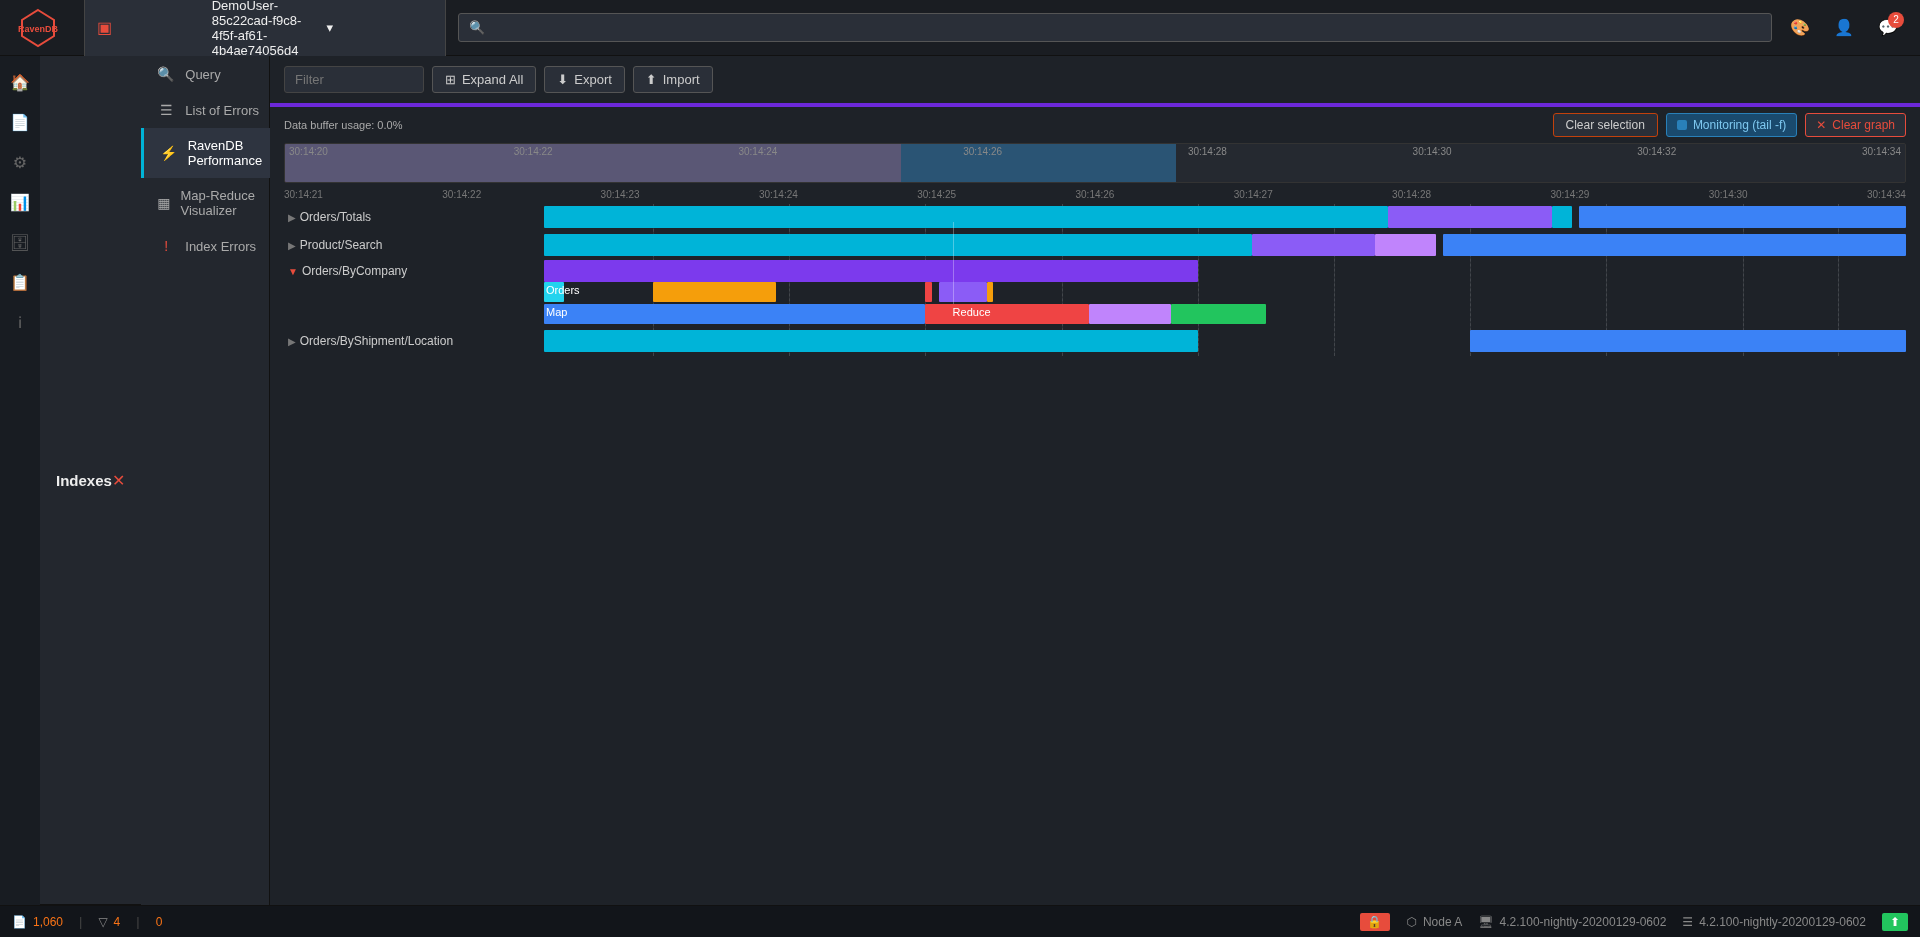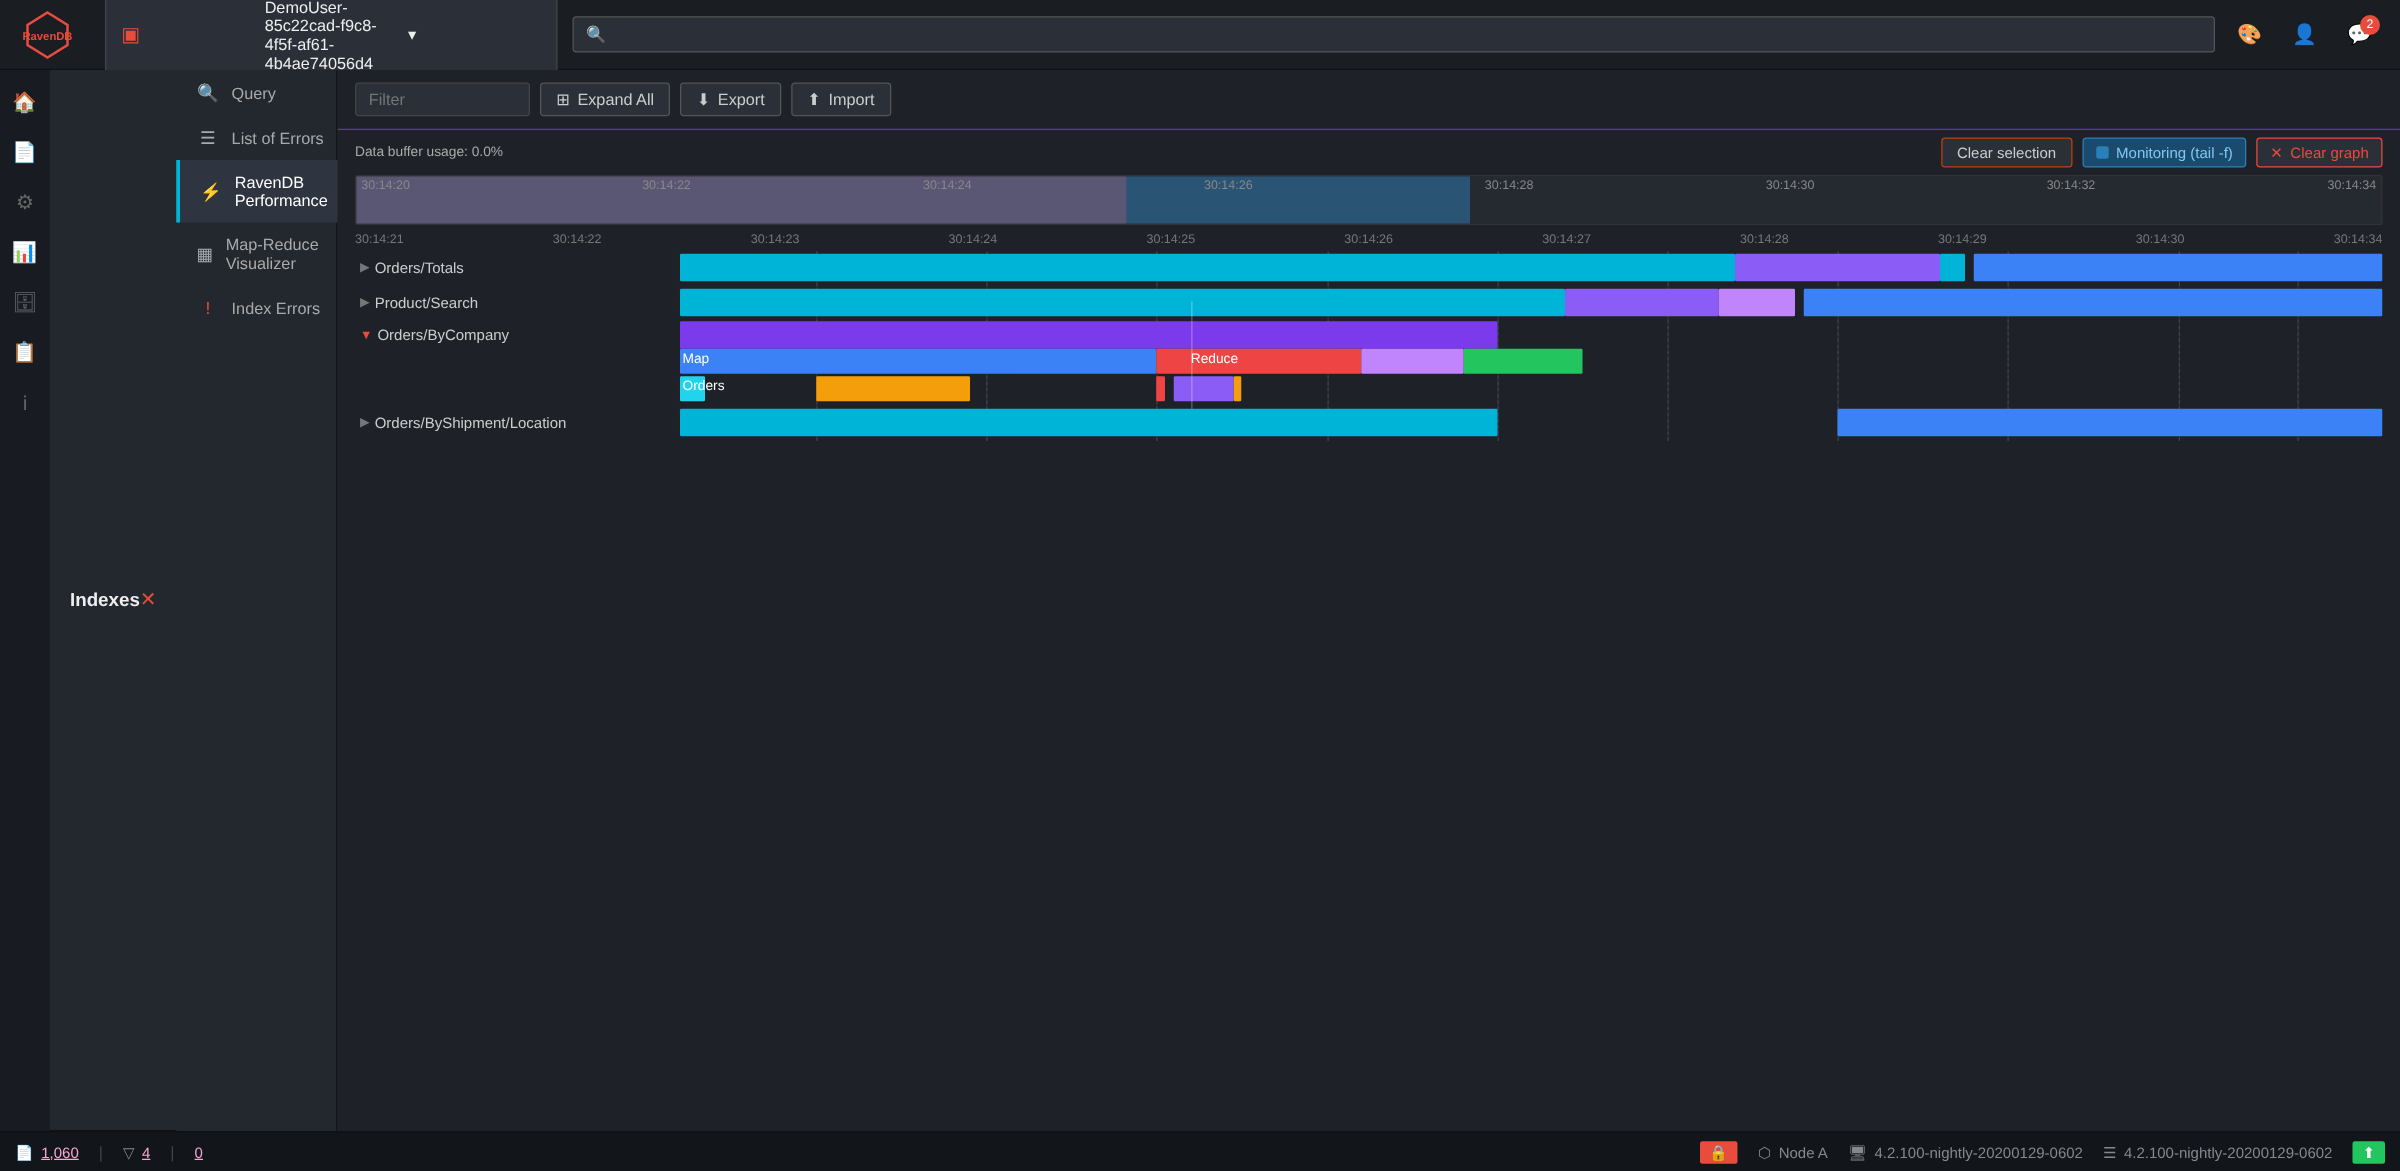--- a/index.html
+++ b/index.html
@@ -31,21 +31,21 @@
     .sidebar-item { display: flex; align-items: center; gap: 10px; padding: 10px 16px; cursor: pointer; color: #aaa; font-size: 13px; }
     .sidebar-item.active { background: #2e3440; color: #fff; border-left: 3px solid #00b4d8; }
     .sidebar-item .icon { width: 18px; text-align: center; font-size: 14px; }
 
     
     .icon-rail { width: 40px; background: #181c22; display: flex; flex-direction: column; align-items: center; padding: 8px 0; gap: 4px; }
     .rail-icon { width: 36px; height: 36px; display: flex; align-items: center; justify-content: center; color: #666; cursor: pointer; font-size: 16px; border-radius: 3px; }
     .rail-icon.active { color: #00b4d8; }
 
     
-    .content-toolbar { padding: 10px 14px; display: flex; align-items: center; gap: 8px; border-bottom: 1px solid #6d28d9; flex-shrink: 0; }
+    .content-toolbar { padding: 10px 14px; display: flex; align-items: center; gap: 8px; border-bottom: 4px solid #6d28d9; flex-shrink: 0; }
     .filter-input { background: #2a2f38; border: 1px solid #444; border-radius: 3px; color: #ccc; padding: 5px 10px; font-size: 13px; width: 140px; outline: none; }
     .btn { display: flex; align-items: center; gap: 6px; padding: 5px 12px; border-radius: 3px; cursor: pointer; font-size: 13px; border: 1px solid #555; background: #2a2f38; color: #ccc; }
 
     
     .graph-area { flex: 1; overflow: hidden; display: flex; flex-direction: column; padding: 0; }
     .graph-header { display: flex; align-items: center; justify-content: space-between; padding: 6px 14px; flex-shrink: 0; }
     .data-buffer { font-size: 11px; color: #aaa; }
     .graph-header-right { display: flex; gap: 8px; align-items: center; }
     .btn-clear-sel { background: #2a2f38; border: 1px solid #c2410c; color: #ccc; padding: 4px 12px; border-radius: 3px; cursor: pointer; font-size: 12px; }
     .btn-monitoring-tail { background: #1a4a6e; border: 1px solid #2980b9; color: #7ec8f0; padding: 4px 10px; border-radius: 3px; cursor: pointer; font-size: 12px; display: flex; align-items: center; gap: 6px; }
@@ -75,21 +75,21 @@
     .bar-purple { background: #8b5cf6; }
     .bar-lightpurple { background: #c084fc; }
     .bar-blue { background: #3b82f6; }
 
     
     .v-lines { position: absolute; top: 0; left: 260px; right: 0; height: 100%; pointer-events: none; }
     .v-line { position: absolute; top: 0; bottom: 0; width: 1px; background: rgba(255,255,255,0.07); border-left: 1px dashed rgba(255,255,255,0.1); }
 
     
     .status-item { display: flex; align-items: center; gap: 6px; font-size: 12px; color: #888; }
-    .status-num { color: #f9a8d4; text-decoration: underline; }
+    .status-num { color: #f97316; }
     .status-sep { color: #444; }
     .status-right { margin-left: auto; display: flex; gap: 16px; }
 
     
     .logo-svg { width: 44px; height: 44px; }
   </style>
 </head>
 <body>
 
 <div class="app">
@@ -275,42 +275,42 @@
                 <div style="flex:1;position:relative;height:22px;">
                   <div class="bar" style="background:#7c3aed;left:0%;width:48%;height:100%;"></div>
                 </div>
               </div>
 
               <div style="padding-left:260px;width:100%;">
 
                 <div style="display:flex;align-items:center;margin-bottom:2px;height:20px;">
                   <div style="width:0px;flex-shrink:0;"></div>
                   <div style="flex:1;position:relative;height:20px;">
+                    <div class="bar" style="background:#22d3ee;left:0%;width:1.5%;height:100%;"></div>
+                    <span style="position:absolute;left:2px;top:2px;font-size:11px;color:#fff;z-index:2;">Orders</span>
+                    <div class="bar" style="background:#f59e0b;left:8%;width:9%;height:100%;"></div>
+                    <div class="bar" style="background:#ef4444;left:28%;width:0.5%;height:100%;"></div>
+                    <div class="bar" style="background:#8b5cf6;left:29%;width:3.5%;height:100%;"></div>
+                    <div class="bar" style="background:#f59e0b;left:32.5%;width:0.5%;height:100%;"></div>
+
+                    <div style="position:absolute;left:30%;top:-60px;bottom:-10px;width:1px;background:rgba(255,255,255,0.3);"></div>
+                  </div>
+                </div>
+
+                <div style="display:flex;align-items:center;margin-bottom:2px;height:20px;">
+                  <div style="width:0px;flex-shrink:0;"></div>
+                  <div style="flex:1;position:relative;height:20px;">
                     <div class="bar" style="background:#3b82f6;left:0%;width:28%;height:100%;"></div>
                     <span style="position:absolute;left:2px;top:2px;font-size:11px;color:#fff;z-index:2;">Map</span>
                     <div class="bar" style="background:#ef4444;left:28%;width:12%;height:100%;"></div>
                     <span style="position:absolute;left:30%;top:2px;font-size:11px;color:#fff;z-index:2;">Reduce</span>
                     <div class="bar" style="background:#c084fc;left:40%;width:6%;height:100%;"></div>
                     <div class="bar" style="background:#22c55e;left:46%;width:7%;height:100%;"></div>
                   </div>
                 </div>
-
-                <div style="display:flex;align-items:center;margin-bottom:2px;height:20px;">
-                  <div style="width:0px;flex-shrink:0;"></div>
-                  <div style="flex:1;position:relative;height:20px;">
-                    <div class="bar" style="background:#22d3ee;left:0%;width:1.5%;height:100%;"></div>
-                    <span style="position:absolute;left:2px;top:2px;font-size:11px;color:#fff;z-index:2;">Orders</span>
-                    <div class="bar" style="background:#f59e0b;left:8%;width:9%;height:100%;"></div>
-                    <div class="bar" style="background:#ef4444;left:28%;width:0.5%;height:100%;"></div>
-                    <div class="bar" style="background:#8b5cf6;left:29%;width:3.5%;height:100%;"></div>
-                    <div class="bar" style="background:#f59e0b;left:32.5%;width:0.5%;height:100%;"></div>
-
-                    <div style="position:absolute;left:30%;top:-60px;bottom:-10px;width:1px;background:rgba(255,255,255,0.3);"></div>
-                  </div>
-                </div>
               </div>
             </div>
 
             <div class="index-row">
               <div class="index-row-label">
                 <span class="expand-arrow">▶</span>
                 <span>Orders/ByShipment/Location</span>
               </div>
               <div class="index-row-bars">
                 <div class="bar bar-cyan" style="left:0%;width:48%;"></div>

